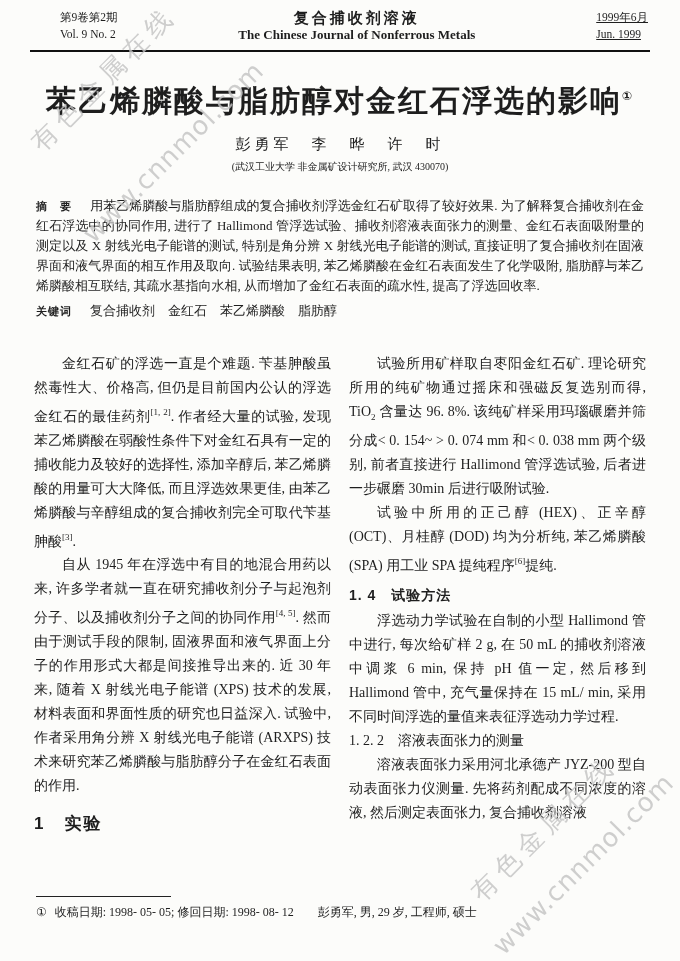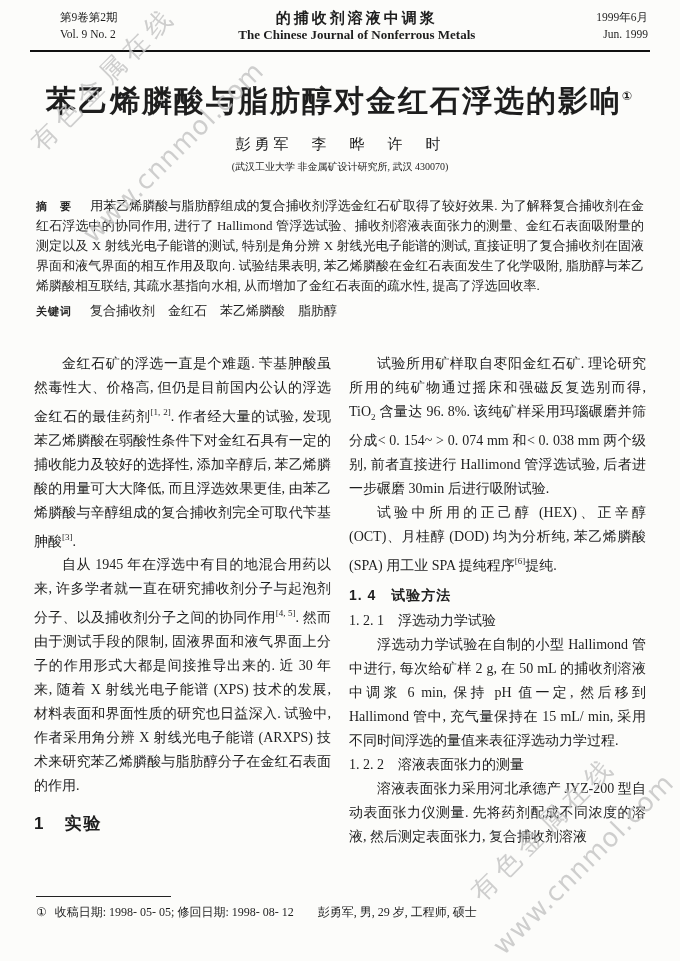--- a/index.html
+++ b/index.html
@@ -19,21 +19,21 @@
   .wm-tl-name{left:8px;  top:62px;  width:190px;}
   .wm-tl-site{left:52px; top:138px; width:240px;}
   .wm-br-name{left:448px; top:812px; width:190px;}
   .wm-br-site{left:462px; top:850px; width:240px;}
   
   .masthead{
     display:flex; justify-content:space-between; align-items:flex-start;
     padding:9px 32px 4px 32px; z-index:4; position:relative;margin-left:28px;
   }
   .mast-side{font-size:11.5px; line-height:17px;}
-  .mast-side.right{text-align:right;}
+  .mast-side.right{text-decoration:underline;}
   .mast-center{text-align:center;}
   .journal-cn{font-size:15px; font-weight:bold; letter-spacing:3px;
     font-family:"Liberation Sans","DejaVu Sans",sans-serif; line-height:17px;}
   .journal-en{font-size:13px; font-weight:bold; line-height:18px;}
   .mast-rule{border:0; border-top:2.5px solid #111; margin:2px 30px 0 30px;}
   
   .title{
     margin:24px 20px 0 20px; text-align:center; font-size:30px; font-weight:bold;
     letter-spacing:2px; line-height:40px;
     font-family:"Liberation Sans","DejaVu Sans",sans-serif;
@@ -84,21 +84,21 @@
   <div class="wm wm-lat wm-tl-site">www.cnnmol.com</div>
   <div class="wm wm-cjk wm-br-name">有色金属在线</div>
   <div class="wm wm-lat wm-br-site">www.cnnmol.com</div>
 
   <header class="masthead">
     <div class="mast-side left">
       <div>第9卷第2期</div>
       <div>Vol. 9  No. 2</div>
     </div>
     <div class="mast-center">
-      <div class="journal-cn">的捕收剂溶液中调浆</div>
+      <div class="journal-cn">复合捕收剂溶液</div>
       <div class="journal-en">The Chinese Journal of Nonferrous Metals</div>
     </div>
     <div class="mast-side right">
       <div>1999年6月</div>
       <div>Jun. 1999</div>
     </div>
   </header>
   <hr class="mast-rule">
 
   <h1 class="title"><span>苯乙烯膦酸与脂肪醇对金红石浮选的影响</span><sup>①</sup></h1>
@@ -113,21 +113,20 @@
   <div class="columns">
     <div class="col">
       <p class="body-para">金红石矿的浮选一直是个难题. 苄基胂酸虽然毒性大、价格高, 但仍是目前国内公认的浮选金红石的最佳药剂<sup>[1, 2]</sup>. 作者经大量的试验, 发现苯乙烯膦酸在弱酸性条件下对金红石具有一定的捕收能力及较好的选择性, 添加辛醇后, 苯乙烯膦酸的用量可大大降低, 而且浮选效果更佳, 由苯乙烯膦酸与辛醇组成的复合捕收剂完全可取代苄基胂酸<sup>[3]</sup>.</p>
       <p class="body-para">自从 1945 年在浮选中有目的地混合用药以来, 许多学者就一直在研究捕收剂分子与起泡剂分子、以及捕收剂分子之间的协同作用<sup>[4, 5]</sup>. 然而由于测试手段的限制, 固液界面和液气界面上分子的作用形式大都是间接推导出来的. 近 30 年来, 随着 X 射线光电子能谱 (XPS) 技术的发展, 材料表面和界面性质的研究也日益深入. 试验中, 作者采用角分辨 X 射线光电子能谱 (ARXPS) 技术来研究苯乙烯膦酸与脂肪醇分子在金红石表面的作用.</p>
       <h2 class="sec1">1　实验</h2>
     </div>
     <div class="col">
       <p class="body-para">试验所用矿样取自枣阳金红石矿. 理论研究所用的纯矿物通过摇床和强磁反复选别而得, TiO<sub>2</sub> 含量达 96. 8%. 该纯矿样采用玛瑙碾磨并筛分成&lt; 0. 154~ &gt; 0. 074 mm 和&lt; 0. 038 mm 两个级别, 前者直接进行 Hallimond 管浮选试验, 后者进一步碾磨 30min 后进行吸附试验.</p>
       <p class="body-para">试验中所用的正己醇 (HEX)、正辛醇 (OCT)、月桂醇 (DOD) 均为分析纯, 苯乙烯膦酸 (SPA) 用工业 SPA 提纯程序<sup>[6]</sup>提纯.</p>
       <h3 class="sec2">1. 4　试验方法</h3>
-      <div class="sec3">1. 2. 1　浮选动力学试验</div>
       <p class="body-para">浮选动力学试验在自制的小型 Hallimond 管中进行, 每次给矿样 2 g, 在 50 mL 的捕收剂溶液中调浆 6 min, 保持 pH 值一定, 然后移到 Hallimond 管中, 充气量保持在 15 mL/ min, 采用不同时间浮选的量值来表征浮选动力学过程.</p>
       <div class="sec3">1. 2. 2　溶液表面张力的测量</div>
       <p class="body-para">溶液表面张力采用河北承德产 JYZ-200 型自动表面张力仪测量. 先将药剂配成不同浓度的溶液, 然后测定表面张力, 复合捕收剂溶液</p>
     </div>
   </div>
 
   <div class="footnote">
     <div class="footnote-rule"></div>
     <p><span class="fn-mark">①</span><span>收稿日期: 1998- 05- 05; 修回日期: 1998- 08- 12　　彭勇军, 男, 29 岁, 工程师, 硕士</span></p>
   </div>

